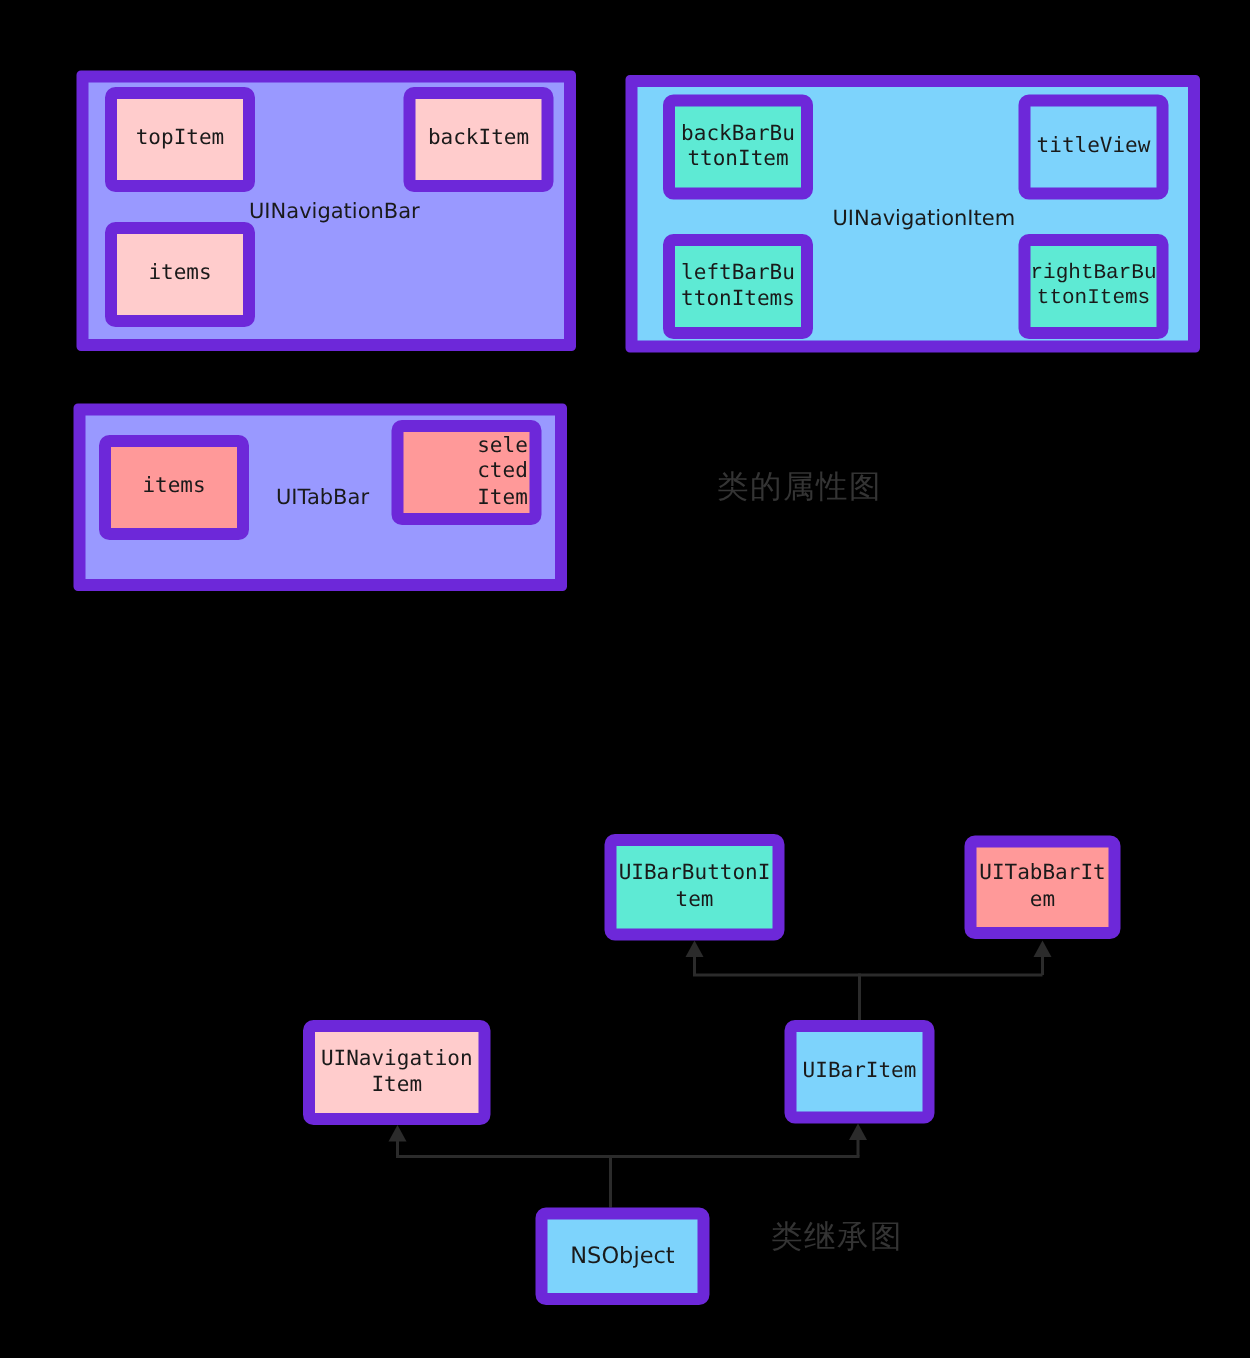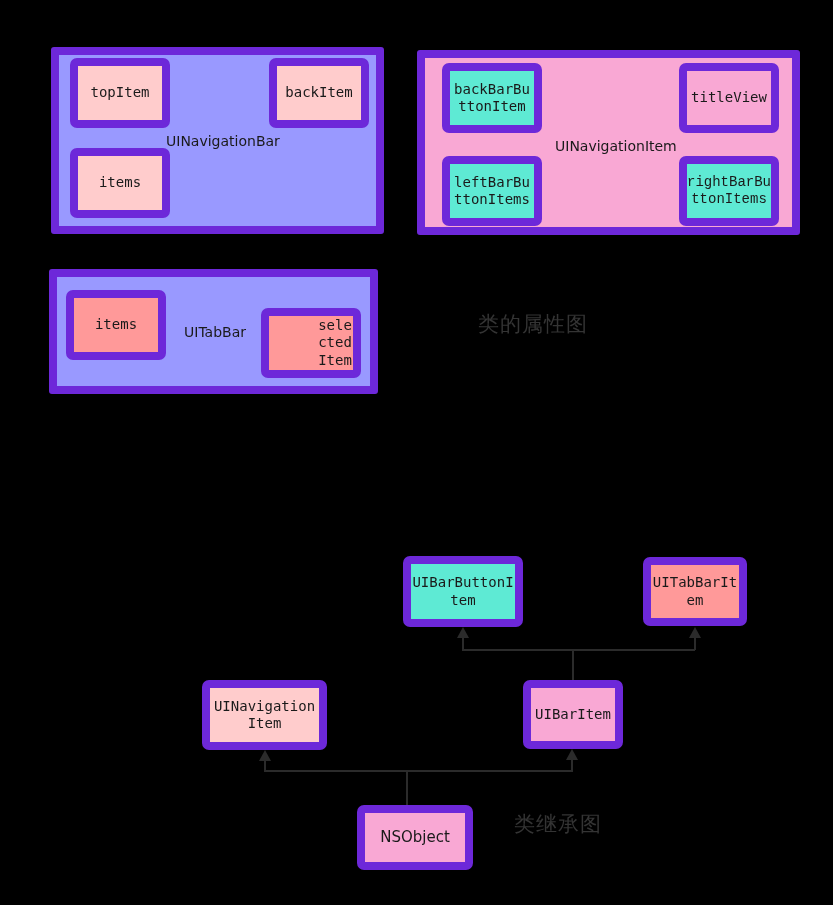--- a/index.html
+++ b/index.html
@@ -47,21 +47,21 @@
     font-size: 14px;
   }
   .sans {
     font-family: "DejaVu Sans", sans-serif;
     font-size: 15px;
   }
 
   
   .fill-purple { background: #9999ff; }
   .fill-pink   { background: #ffcccc; }
-  .fill-white  { background: #f9a8d4; }
+  .fill-white  { background: #7dd3fc; }
   .fill-yellow { background: #5eead4; }
   .fill-salmon { background: #ff9999; }
 
   
   .container-caption {
     position: absolute;
     color: #1a1a1a;
     font-family: "DejaVu Sans", sans-serif;
     font-size: 14px;
     white-space: nowrap;
@@ -111,21 +111,21 @@
 
   <div class="box leaf-box mono fill-yellow" style="left:442px; top:63px; width:100px; height:70px;">backBarButtonItem</div>
   <div class="box leaf-box mono fill-white" style="left:679px; top:63px; width:100px; height:70px;">titleView</div>
   <div class="box leaf-box mono fill-yellow" style="left:442px; top:156px; width:100px; height:70px;">leftBarButtonItems</div>
   <div class="box leaf-box mono fill-yellow" style="left:679px; top:156px; width:100px; height:70px;font-family:Liberation Mono, monospace;">rightBarButtonItems</div>
 
   <div class="box container-box fill-purple" style="left:49px; top:269px; width:329px; height:125px;"></div>
   <div class="container-caption" style="left:184px; top:324px;">UITabBar</div>
 
   <div class="box leaf-box mono fill-salmon" style="left:66px; top:290px; width:100px; height:70px;">items</div>
-  <div class="box leaf-box mono fill-salmon" style="left:261px; top:308px; width:100px; height:70px;padding-left:48px;">selectedItem</div>
+  <div class="box leaf-box mono fill-salmon" style="left:261px; top:280px; width:100px; height:70px;padding-left:48px;">selectedItem</div>
 
   <div class="section-title" style="left:478px; top:310px;">类的属性图</div>
 
   <div class="conn conn-v" style="left:572px; top:649px; width:2px; height:31px;"></div>
   <div class="conn conn-h" style="left:462px; top:649px; width:233px; height:2px;"></div>
   <div class="conn conn-v" style="left:462px; top:638px; width:2px; height:12px;"></div>
   <div class="arrow-up" style="left:457px; top:627px;"></div>
   <div class="conn conn-v" style="left:694px; top:638px; width:2px; height:12px;"></div>
   <div class="arrow-up" style="left:689px; top:627px;"></div>
 

